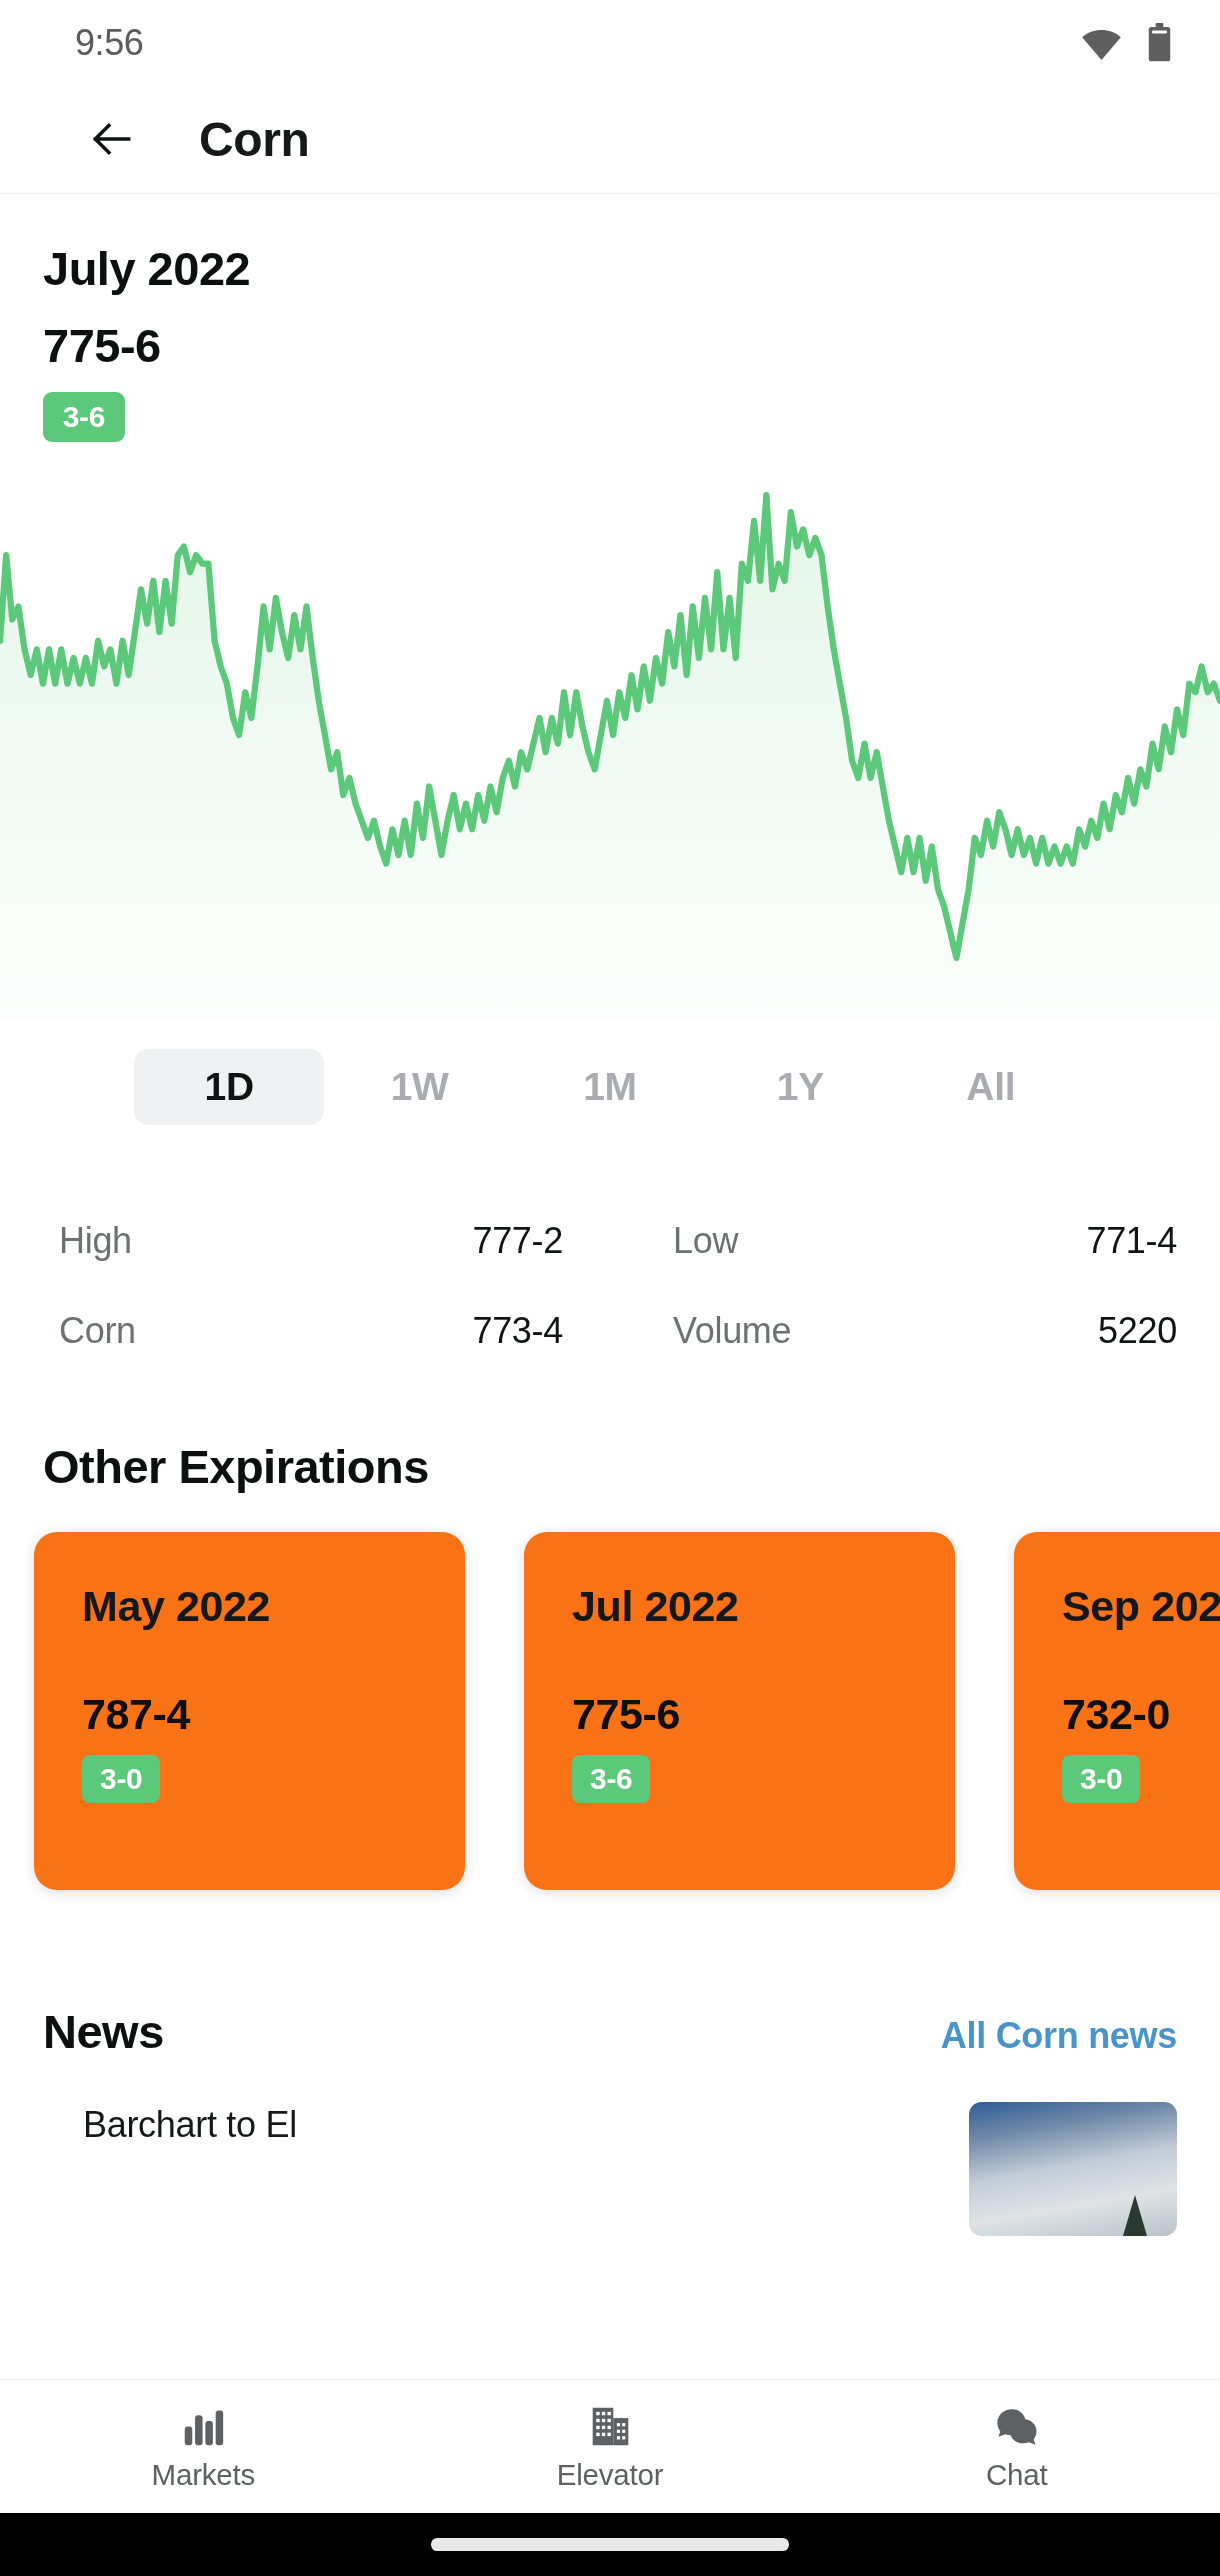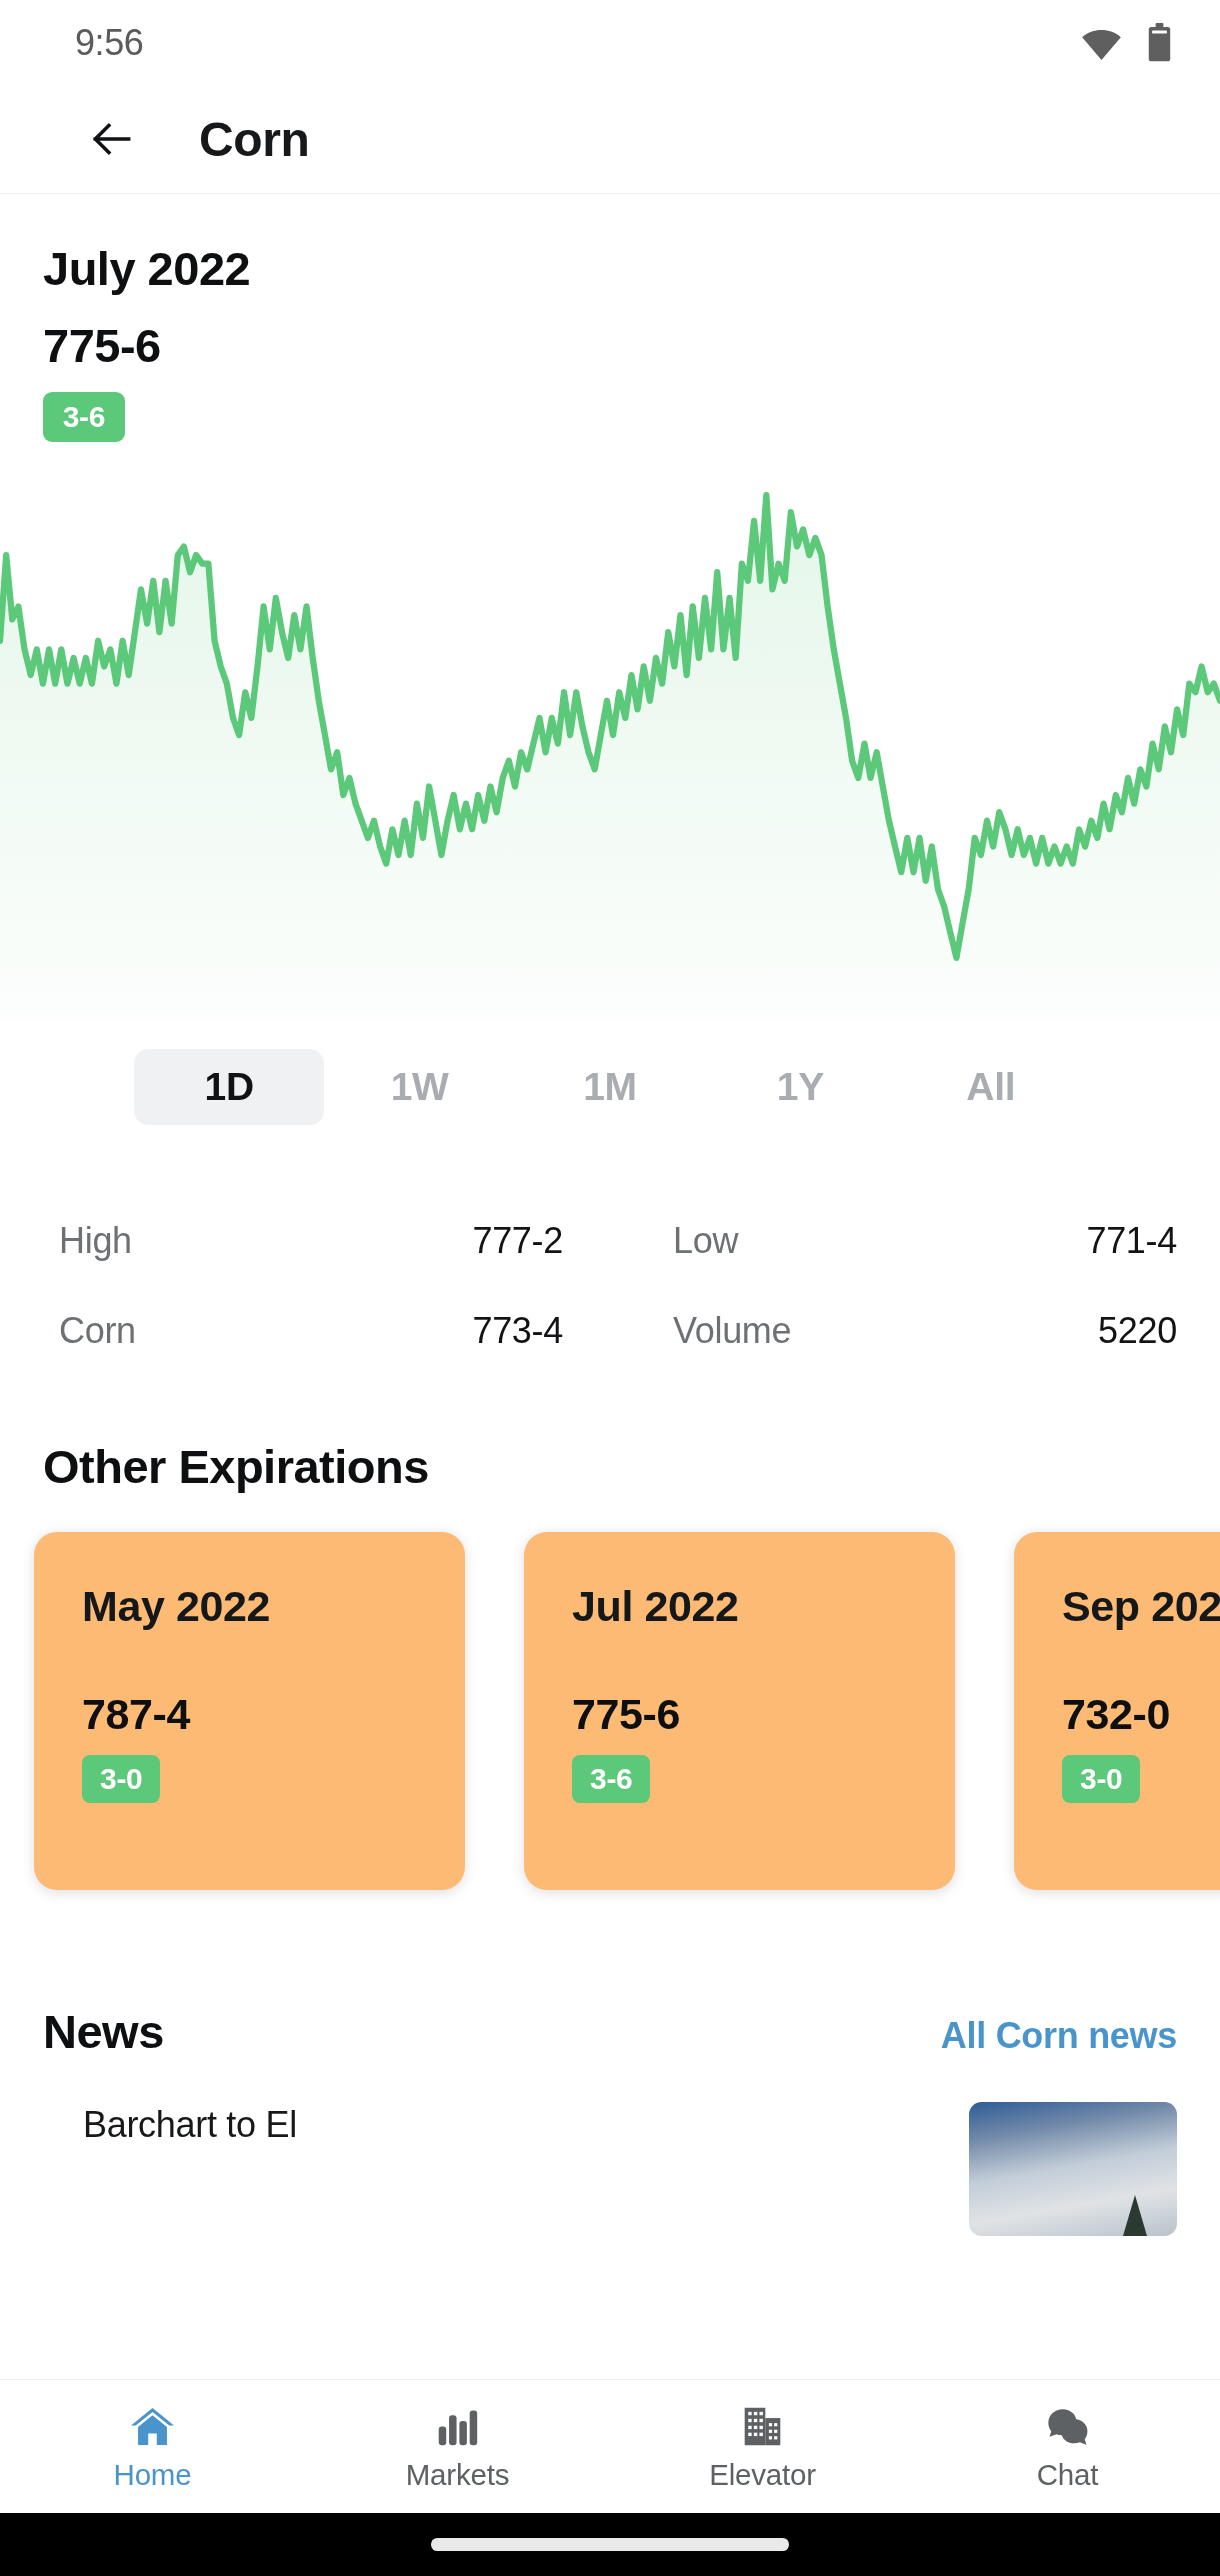--- a/index.html
+++ b/index.html
@@ -73,21 +73,21 @@
   .section-title {
     font-size:47px; font-weight:bold; color:#0d0f11;
     padding:39px 43px 0 43px; letter-spacing:-0.5px;
   }
   .exp-scroller {
     display:flex; gap:59px; padding:38px 0 41px 34px;
     overflow:hidden; width:1220px;
   }
   .exp-card {
     flex:0 0 auto; width:431px; height:358px;
-    background:#fdba74; border-radius:23px;
+    background:#f97316; border-radius:23px;
     box-shadow:0 2.7px 12.5px rgba(0,0,0,.13);
     padding:50px 0 0 48px;
   }
   .exp-month { font-size:43px; font-weight:bold; color:#15181a; letter-spacing:-0.4px; white-space:nowrap; }
   .exp-price { font-size:43px; font-weight:bold; color:#0d0f11; margin-top:59px; letter-spacing:-0.4px; white-space:nowrap; }
   .exp-badge {
     display:inline-block; margin-top:16px;
     background:#5bc87a; color:#fff;
     font-size:30px; font-weight:bold;
     padding:7.2px 18px; border-radius:8px; letter-spacing:-0.3px;
@@ -242,29 +242,20 @@
     <div class="news-link">All Corn news</div>
   </div>
   <div class="news-item">
     <div class="news-item-title">Barchart to El</div>
     <div class="news-thumb">
       <div class="tree"></div>
     </div>
   </div>
 
   <div class="bottomnav">
-    <div class="nav-item active">
-      <span class="nav-icon">
-        <svg width="47" height="43" viewBox="0 0 24 22">
-          <path d="M12 1.5 L23 10.5 L20.6 10.5 L12 3.6 L3.4 10.5 L1 10.5 Z" fill="#4a94cc"></path>
-          <path d="M4.6 11.3 L12 5.2 L19.4 11.3 L19.4 20.5 L14.2 20.5 L14.2 14.6 L9.8 14.6 L9.8 20.5 L4.6 20.5 Z" fill="#4a94cc"></path>
-        </svg>
-      </span>
-      <span class="nav-label">Home</span>
-    </div>
     <div class="nav-item">
       <span class="nav-icon">
         <svg width="45" height="43" viewBox="0 0 24 22">
           <rect x="2" y="11" width="4" height="10" rx="1.6" fill="#5d6164"></rect>
           <rect x="7.5" y="5" width="4" height="16" rx="1.6" fill="#5d6164"></rect>
           <rect x="13" y="8" width="4" height="13" rx="1.6" fill="#5d6164"></rect>
           <rect x="18.5" y="2.5" width="4" height="18.5" rx="1.6" fill="#5d6164"></rect>
         </svg>
       </span>
       <span class="nav-label">Markets</span>

